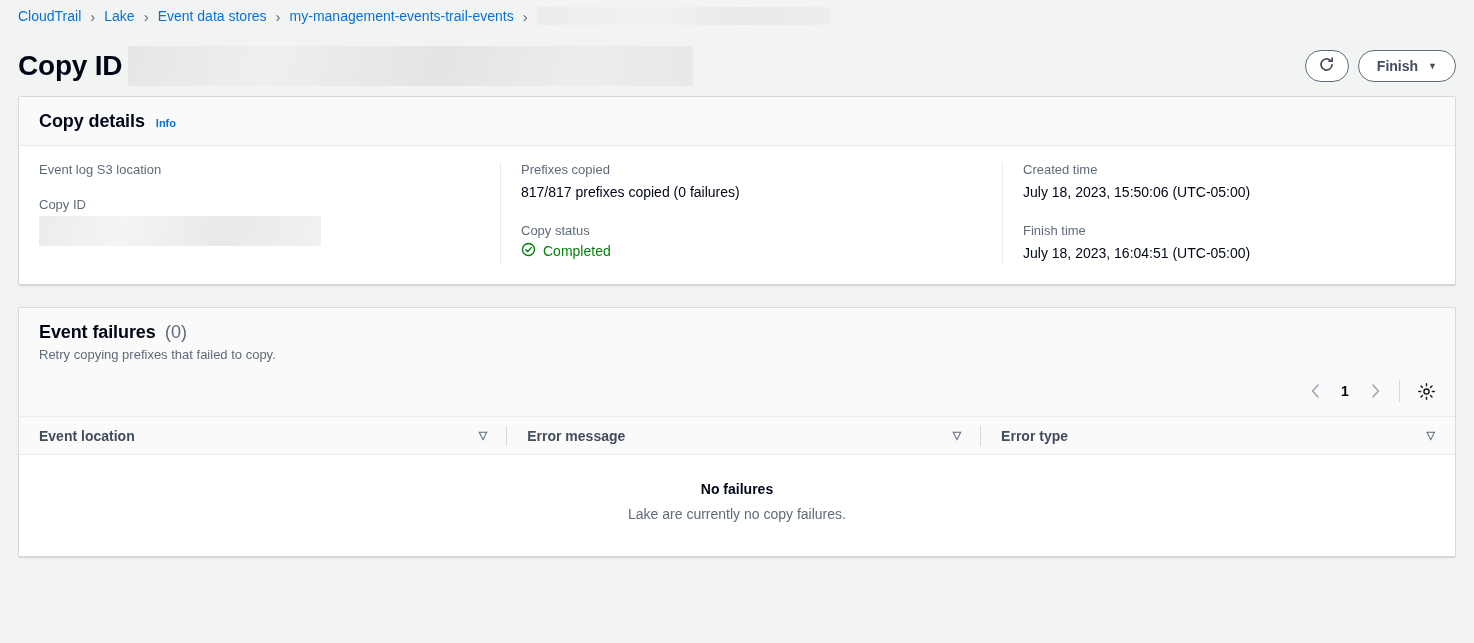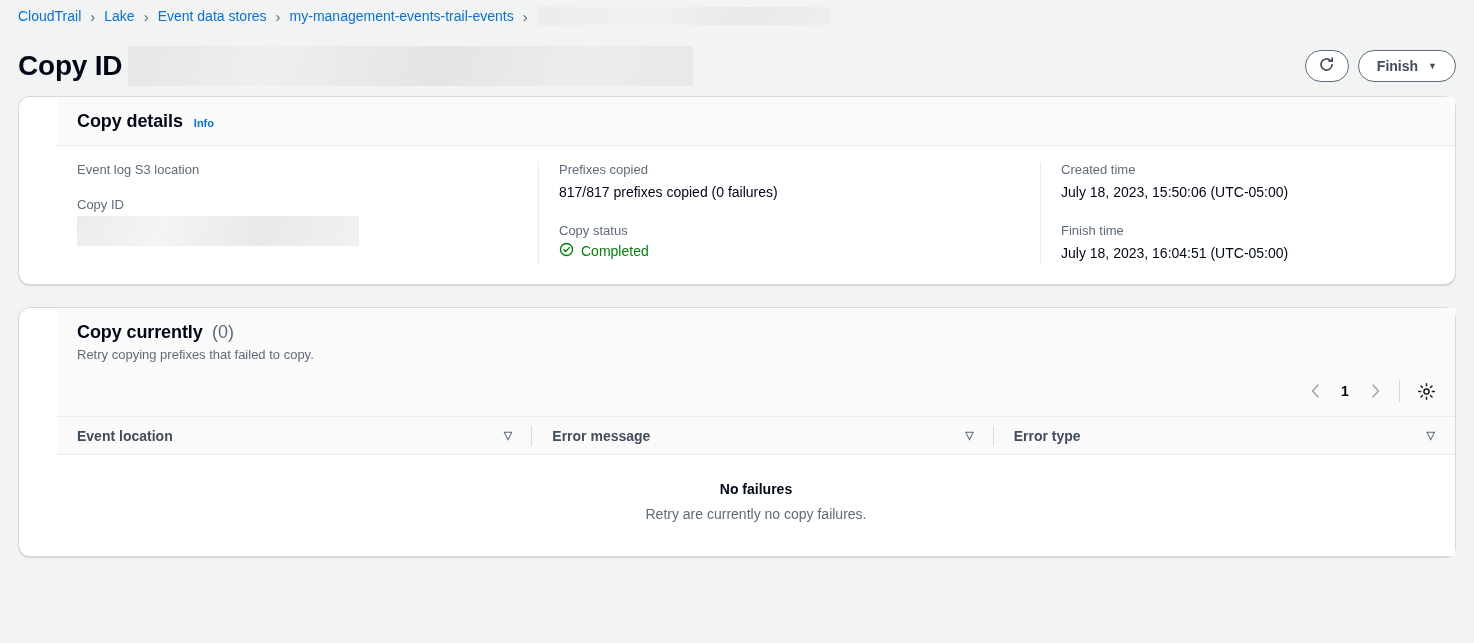--- a/index.html
+++ b/index.html
@@ -82,23 +82,22 @@
     margin-left: 10px;
     font-size: 9px;
     line-height: 1;
   }
 
   
   .card {
     margin: 0 18px 22px 18px;
     background: #ffffff;
     border: 1px solid #d5dbdb;
-    border-radius: 12px;
+    border-radius: 2px;
     box-shadow: 0 1px 1px 0 rgba(0,28,36,0.15);
-    padding-left: 38px;
   }
   .card-header {
     background: #fafafa;
     border-bottom: 1px solid #e9ebed;
     padding: 14px 20px 13px 20px;
     display: flex;
     align-items: baseline;
   }
   .card-header.no-border { border-bottom: none; background: #fafafa; }
   .card-title {
@@ -342,21 +341,21 @@
         <div class="field-value">July 18, 2023, 16:04:51 (UTC-05:00)</div>
       </div>
     </div>
 
   </div>
 </section>
 
 <section class="card">
   <div class="card-header no-border" style="display:block;padding-bottom:6px;">
     <div>
-      <span class="card-title">Copy currently</span>
+      <span class="card-title">Event failures</span>
       <span class="card-count">(0)</span>
     </div>
     <div class="card-subtitle">Retry copying prefixes that failed to copy.</div>
   </div>
 
   <div class="table-toolbar">
     <div class="pager">
       <span class="pg-arrow">
         <svg width="9" height="14" viewBox="0 0 9 14" fill="none" stroke="#9ba7b6" stroke-width="1.6" stroke-linecap="round" stroke-linejoin="round">
             <path d="M7 1L1.6 7 7 13"></path>
@@ -403,18 +402,18 @@
             <span>Error type</span>
             <span class="sort-icon">▽</span>
           </span>
         </th>
       </tr>
     </thead>
     <tbody>
       <tr>
         <td class="empty-cell" colspan="3">
           <div class="empty-title">No failures</div>
-          <div class="empty-sub">Retry are currently no copy failures.</div>
+          <div class="empty-sub">Lake are currently no copy failures.</div>
         </td>
       </tr>
     </tbody>
   </table>
 </section>
 
 </body></html>

